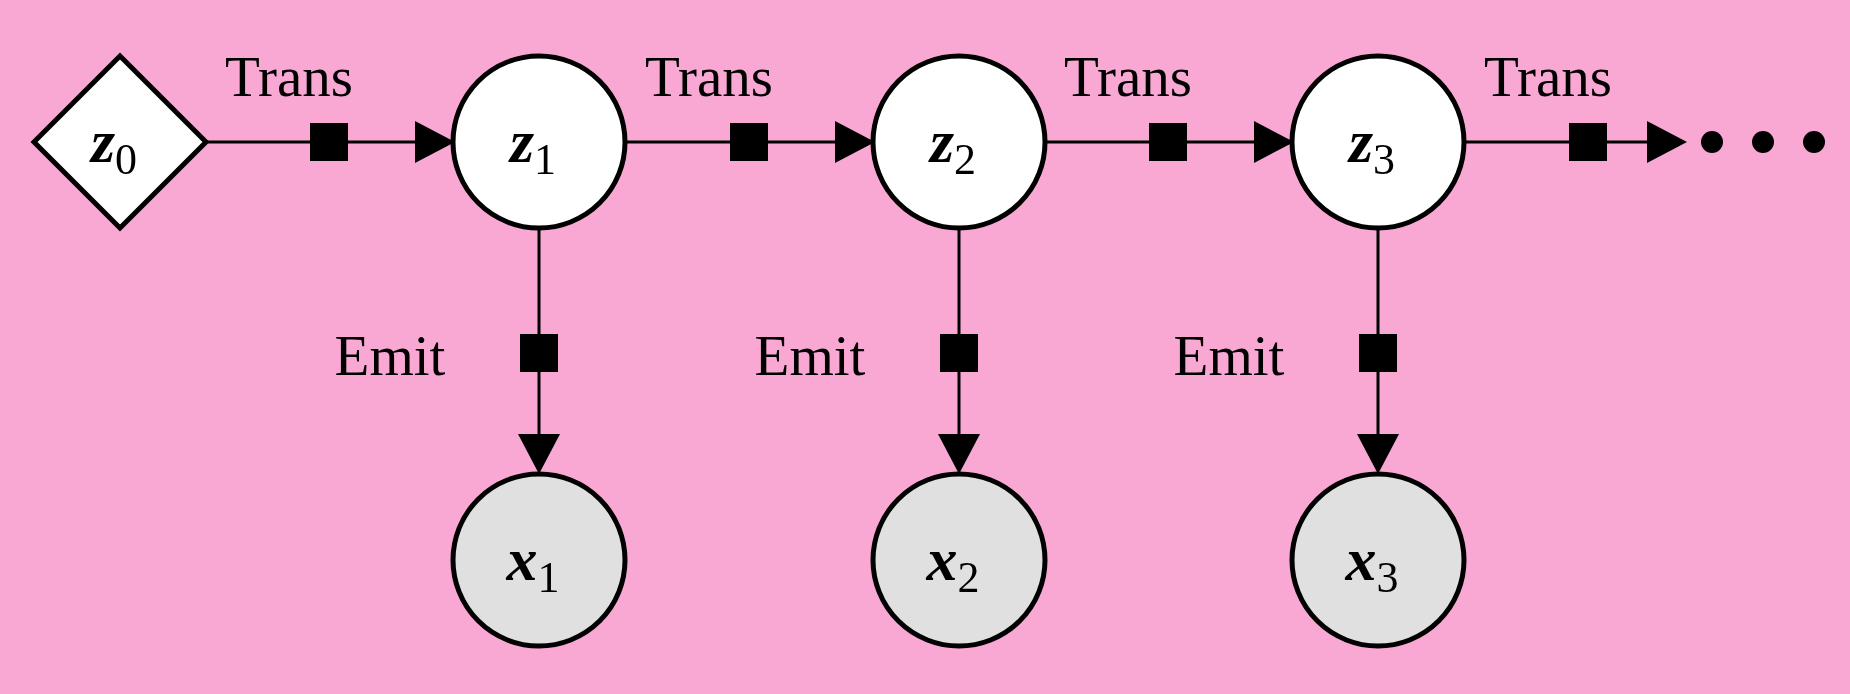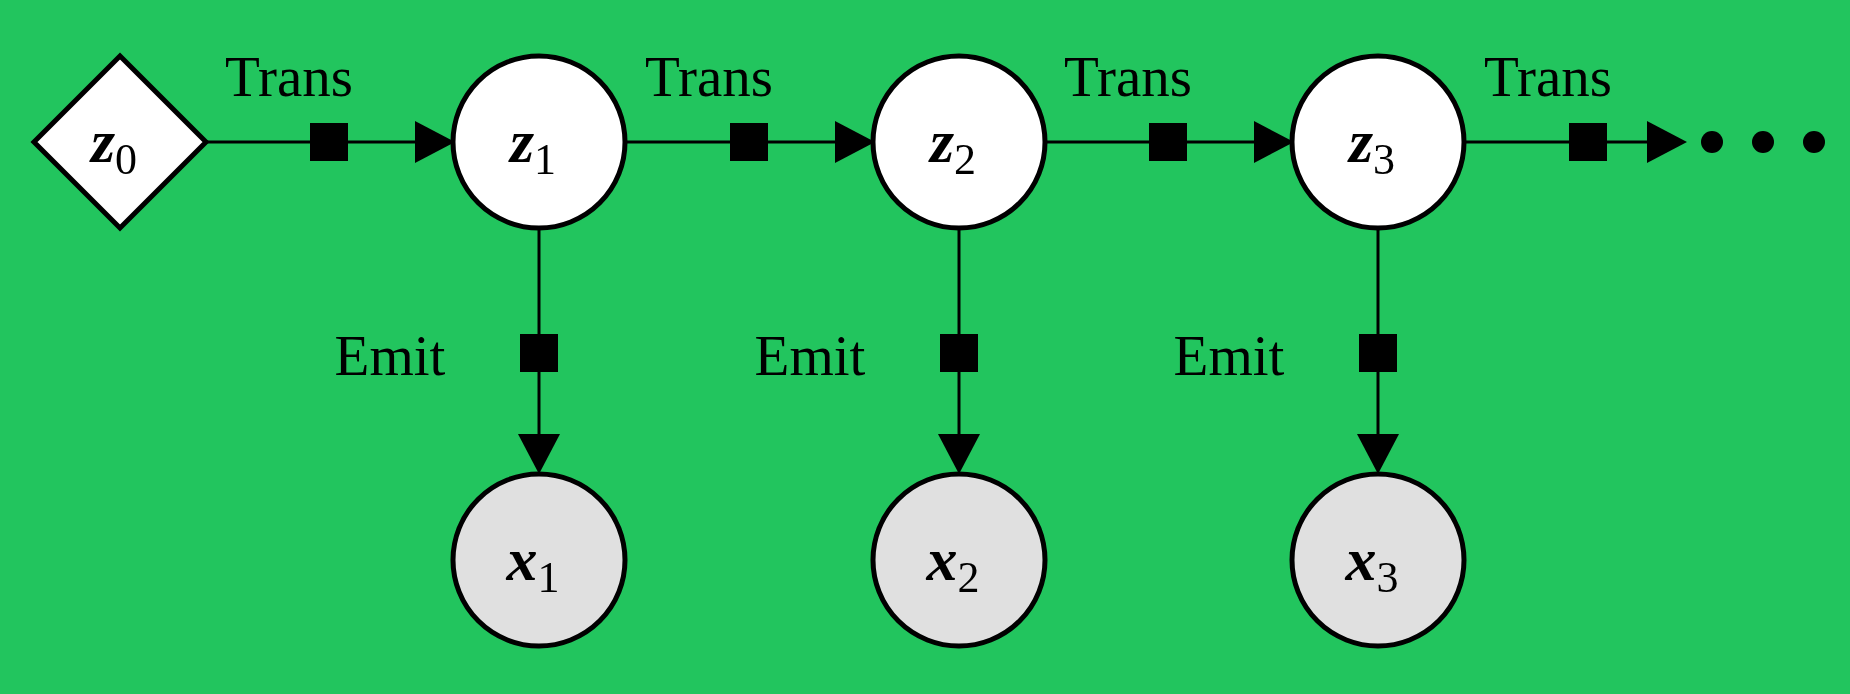--- a/index.html
+++ b/index.html
@@ -11,21 +11,21 @@
   body {
     width: 1850px;
     height: 694px;
     overflow: hidden;
     font-family: "Liberation Serif", serif;
   }
   #diagram-root {
     position: relative;
     width: 1850px;
     height: 694px;
-    background: #22c55e;
+    background: #f9a8d4;
   }
   svg#graph {
     display: block;
     width: 1850px;
     height: 694px;
   }
   .node-shape {
     fill: #ffffff;
     stroke: #000000;
     stroke-width: 5;

